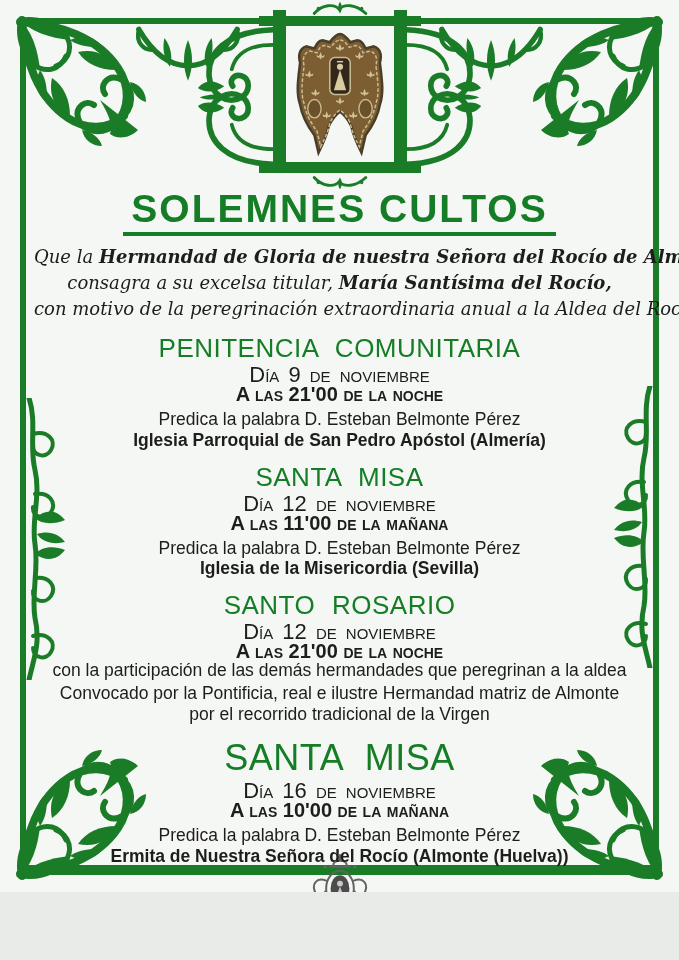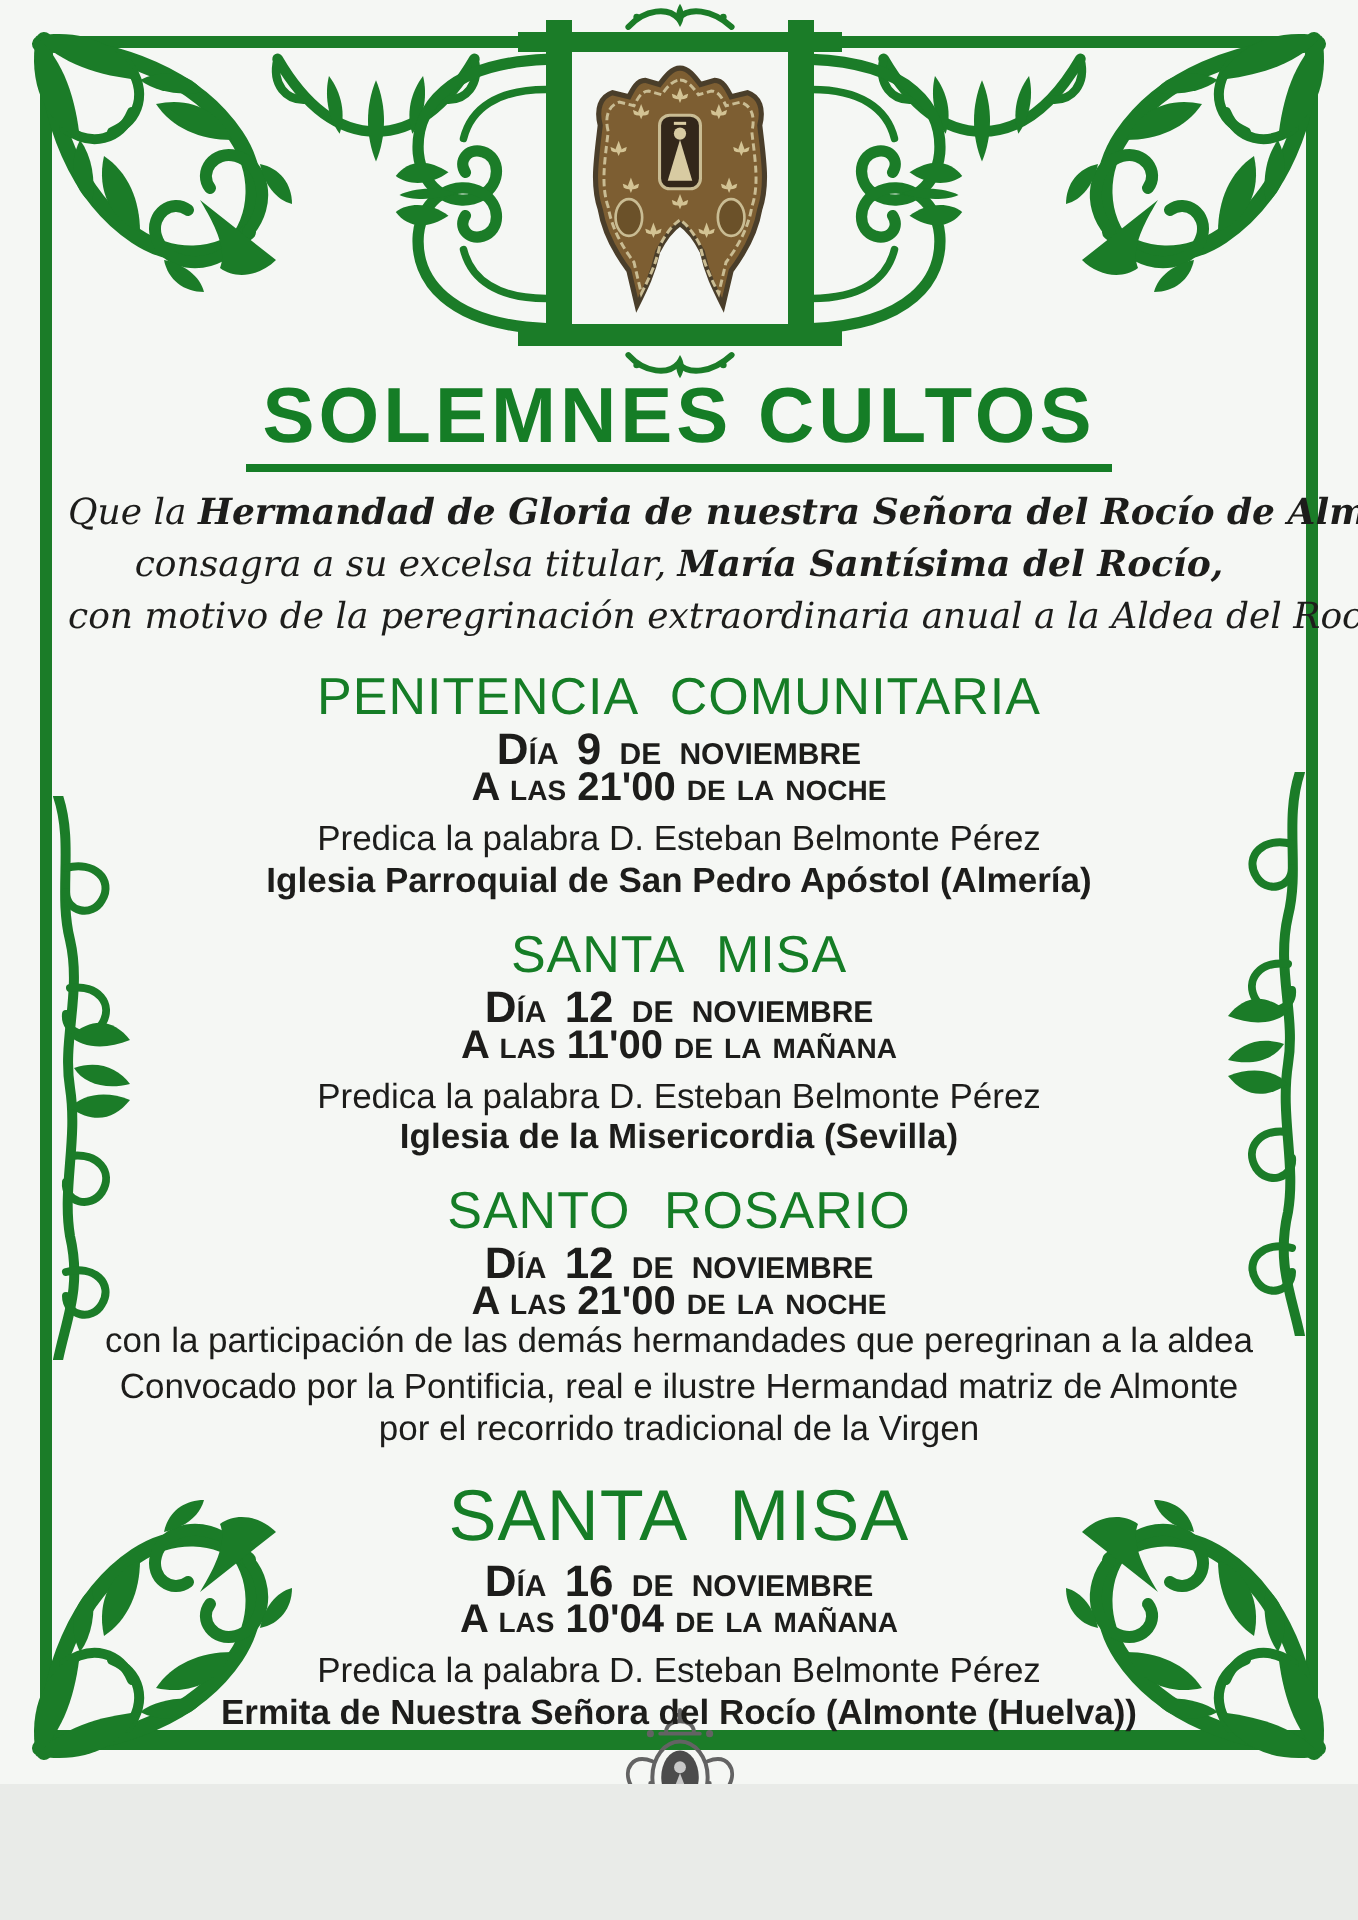--- a/index.html
+++ b/index.html
@@ -42,21 +42,21 @@
     display:inline-block;margin:0;padding:0 8px 3px;
     font-size:39px;line-height:41px;font-weight:bold;letter-spacing:2px;
     color:#157d26;border-bottom:4px solid #157d26;
   }
   .intro{margin-top:8px;font-family:"DejaVu Serif",serif;font-style:italic;
          font-size:18px;line-height:26px;white-space:nowrap;}
   .intro b{font-weight:bold;}
   .sec-heading{color:#157d26;font-weight:normal;font-size:26px;line-height:28px;
                letter-spacing:.5px;word-spacing:9px;margin-top:12px;white-space:nowrap;}
   .sec-heading.big{font-size:36px;line-height:40px;margin-top:13px;word-spacing:12px;}
-  .date{font-variant:small-caps;font-weight:bold;font-size:22px;line-height:23px;
+  .date{font-variant:small-caps;font-weight:normal;font-size:22px;line-height:23px;
         margin-top:1px;word-spacing:3px;}
   .time{font-variant:small-caps;font-size:20px;line-height:17px;font-weight:bold;}
   .line{font-size:17.5px;line-height:20.5px;margin-top:6px;white-space:nowrap;}
   .venue{font-size:17.5px;line-height:21px;font-weight:bold;white-space:nowrap;}
   .para{font-size:17.5px;line-height:21px;margin-top:2px;white-space:nowrap;}
 </style>
 </head>
 <body>
 
 <svg width="0" height="0" style="position:absolute" aria-hidden="true">
@@ -258,18 +258,18 @@
     <div class="sec-heading">SANTO ROSARIO</div>
     <div class="date">Día 12 de noviembre</div>
     <div class="time">A las 21'00 de la noche</div>
     <div class="para" style="margin-top:0">con la participación de las demás hermandades que peregrinan a la aldea</div>
     <div class="para">Convocado por la Pontificia, real e ilustre Hermandad matriz de Almonte</div>
     <div class="para" style="margin-top:0">por el recorrido tradicional de la Virgen</div>
 
     
     <div class="sec-heading big">SANTA MISA</div>
     <div class="date">Día 16 de noviembre</div>
-    <div class="time">A las 10'04 de la mañana</div>
+    <div class="time">A las 10'00 de la mañana</div>
     <div class="line">Predica la palabra D. Esteban Belmonte Pérez</div>
     <div class="venue">Ermita de Nuestra Señora del Rocío (Almonte (Huelva))</div>
   </div>
 
 </div>
 
 </body></html>

